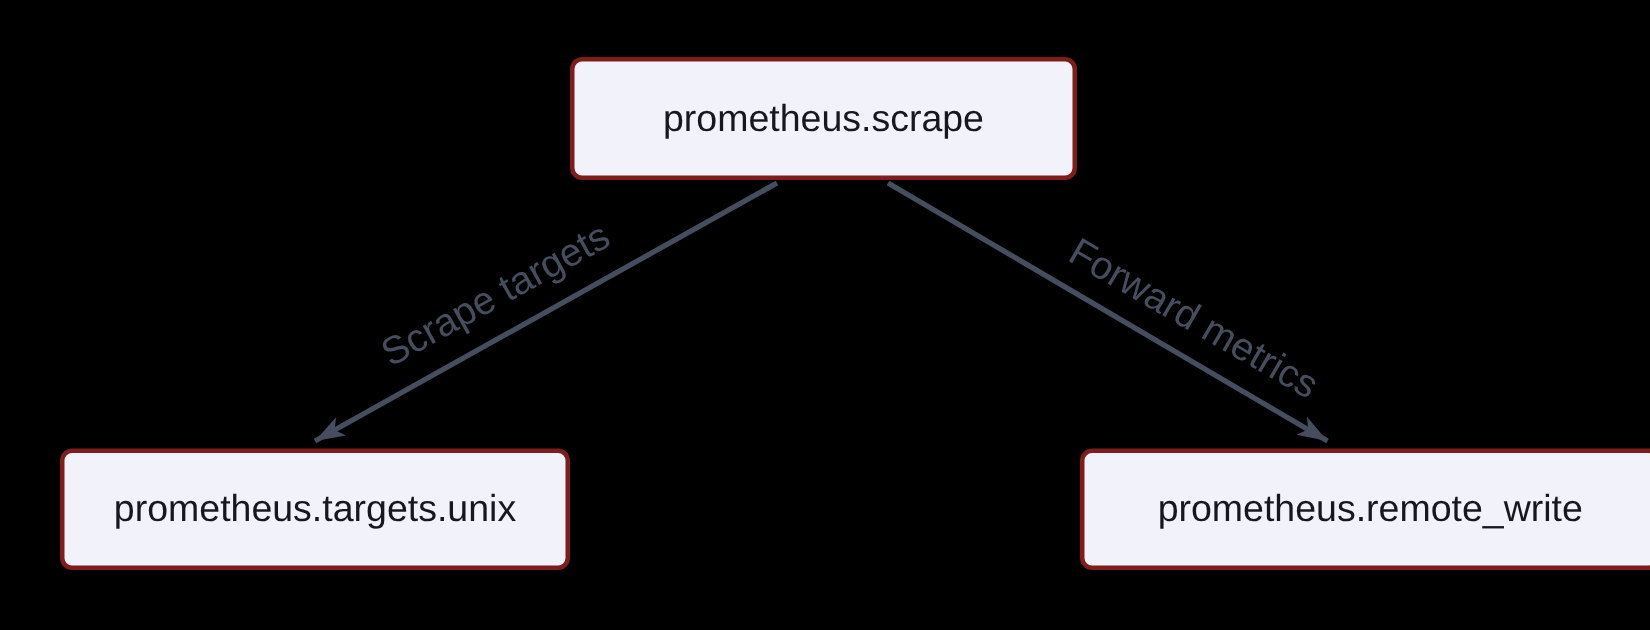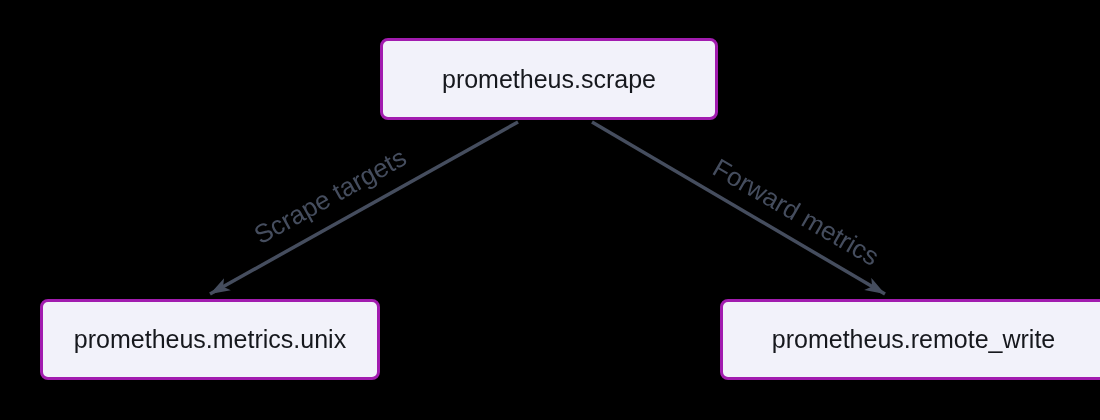--- a/index.html
+++ b/index.html
@@ -25,21 +25,21 @@
   }
   .edge-line {
     stroke: #454d5e;
     stroke-width: 3.5;
     fill: none;
   }
   .node {
     position: absolute;
     box-sizing: border-box;
     background: #f2f2fa;
-    border: 3px solid #a21caf;
+    border: 3px solid #7f1d1d;
     border-radius: 8px;
     color: #16181d;
     font-size: 25px;
     line-height: 1;
     display: flex;
     align-items: center;
     justify-content: center;
     white-space: nowrap;
   }
   .node-scrape        { left: 380px; top:  38px; width: 338px; height: 82px; }
@@ -76,21 +76,21 @@
     </defs>
     <line class="edge-line" x1="518" y1="122" x2="210" y2="294" marker-end="url(#arrowhead)"></line>
     <line class="edge-line" x1="592" y1="122" x2="885" y2="294" marker-end="url(#arrowhead)"></line>
   </svg>
 
   <div class="node node-scrape">
     <span>prometheus.scrape</span>
   </div>
 
   <div class="node node-exporter-unix">
-    <span>prometheus.metrics.unix</span>
+    <span>prometheus.targets.unix</span>
   </div>
 
   <div class="node node-remote-write">
     <span>prometheus.remote_write</span>
   </div>
 
   <div class="edge-label edge-label-scrape-targets">Scrape targets</div>
 
   <div class="edge-label edge-label-forward-metrics">Forward metrics</div>
 

